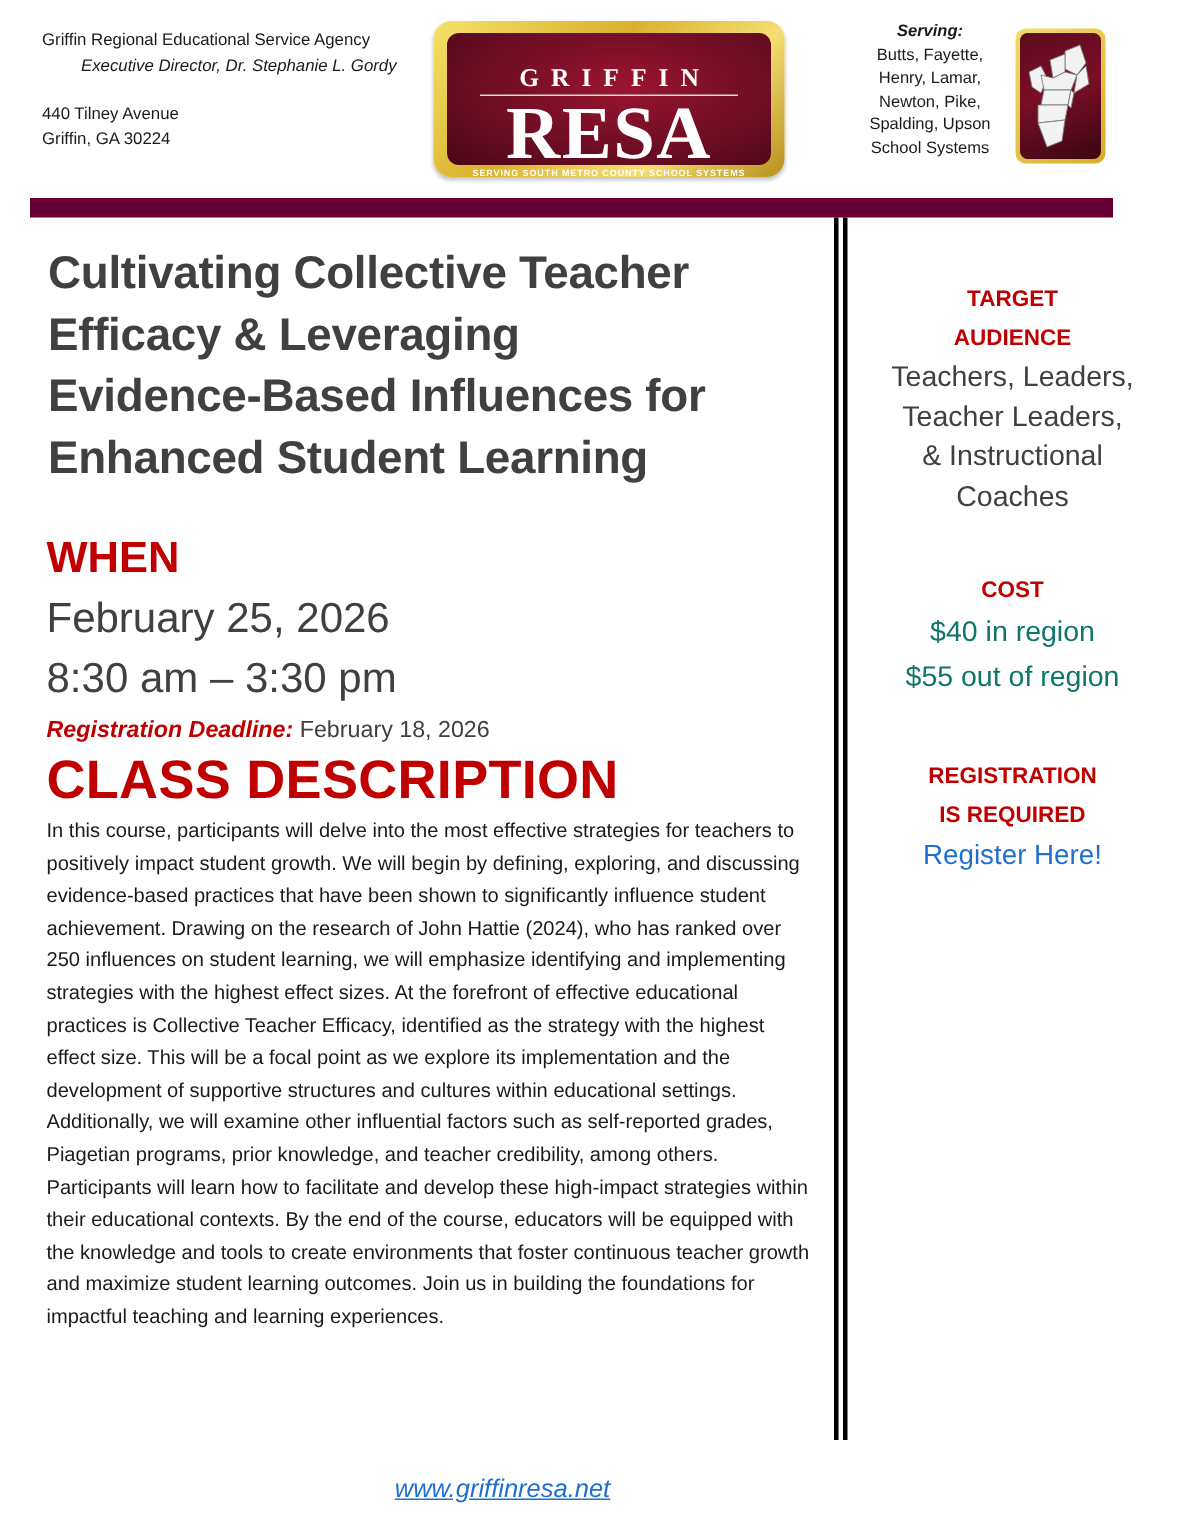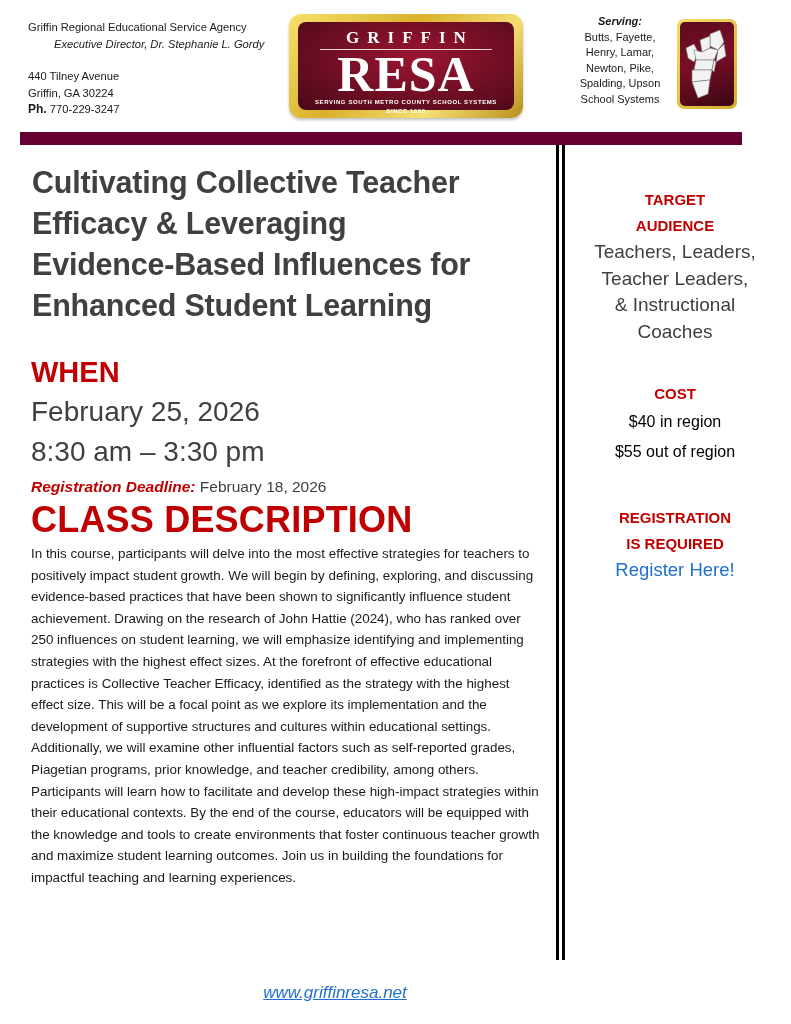--- a/index.html
+++ b/index.html
@@ -10,21 +10,21 @@
   .hdr-left .italic { font-style: italic; margin-left: 26px; }
   .hdr-left .gap { height: 16px; }
   .hdr-left .ph-label { font-weight: bold; font-size: 12px; }
 
   .logo { position: absolute; left: 289px; top: 14px; width: 234px; height: 104px; border-radius: 12px;
           background: linear-gradient(135deg, #f7e16a 0%, #d9b12c 40%, #f5de73 70%, #b8901c 100%);
           box-shadow: 0 2px 3px rgba(0,0,0,0.25); }
   .logo-inner { position: absolute; left: 9px; top: 8px; right: 9px; bottom: 8px; border-radius: 8px;
           background: radial-gradient(ellipse at 55% 40%, #9b1530 0%, #6e0e24 55%, #4a0717 100%);
           text-align: center; color: #fff; }
-  .logo-griffin { font-family: "Liberation Serif", "DejaVu Serif", serif; font-size: 17px; letter-spacing: 8px; margin-top: 6px; font-weight: bold; padding-left: 8px; }
+  .logo-griffin { font-family: "Liberation Serif", "DejaVu Serif", serif; font-size: 17px; letter-spacing: 8px; margin-top: 20px; font-weight: bold; padding-left: 8px; }
   .logo-rule { height: 1px; background: #e8d7d7; margin: 1px 22px 0 22px; }
   .logo-resa { font-family: "Liberation Serif", "DejaVu Serif", serif; font-size: 50px; line-height: 46px; font-weight: bold; letter-spacing: 1px; margin-top: 1px; }
   .logo-tag { font-size: 6px; font-weight: bold; letter-spacing: 0.6px; line-height: 7px; margin-top: 2px; }
 
   .serving { position: absolute; left: 572px; top: 14px; width: 96px; text-align: center; font-size: 11px; line-height: 15.5px; color: #1a1a1a; }
   .serving .serving-label { font-weight: bold; font-style: italic; }
 
   .county-badge { position: absolute; left: 677px; top: 19px; width: 60px; height: 90px; border-radius: 7px;
           background: linear-gradient(135deg, #f3dc6c, #d6ad2a); }
   .county-inner { position: absolute; left: 3px; top: 3px; right: 3px; bottom: 3px; border-radius: 5px;
@@ -43,39 +43,35 @@
   .deadline { position: absolute; left: 31px; top: 477px; font-size: 15.5px; line-height: 20px; color: #404040; }
   .deadline .dl-label { color: #c00000; font-weight: bold; font-style: italic; }
 
   .desc-h { position: absolute; left: 31px; top: 501px; font-size: 36px; font-weight: bold; color: #c00000; line-height: 38px; letter-spacing: 0.2px; }
   .desc-body { position: absolute; left: 31px; top: 543px; width: 512px; font-size: 13.4px; line-height: 21.6px; color: #1a1a1a; }
 
   
   .right { position: absolute; left: 575px; width: 200px; text-align: center; }
   .rc-head { color: #c00000; font-weight: bold; font-size: 15px; line-height: 26px; }
   .rc-body { color: #404040; font-size: 19px; line-height: 26.5px; }
-  .rc-cost { color: #000000; font-size: 16px; line-height: 30px; }
+  .rc-cost { color: #0f766e; font-size: 19px; line-height: 30px; }
   .rc-link { color: #1f6fd1; font-size: 18.5px; line-height: 26px; cursor: pointer; }
 
   .footer-link { position: absolute; left: 0; width: 670px; top: 983px; text-align: center; font-size: 17px; font-style: italic; color: #1f6fd1; text-decoration: underline; }
   .footer-link span { cursor: pointer; }
 </style>
 </head>
 <body>
 
 <div class="hdr-left">
   <div>Griffin Regional Educational Service Agency</div>
   <div class="italic">Executive Director, Dr. Stephanie L. Gordy</div>
   <div class="gap"></div>
   <div>440 Tilney Avenue</div>
   <div>Griffin, GA  30224</div>
-  <div>
-    <span class="ph-label">Ph.</span>
-    <span>770-229-3247</span>
-  </div>
 </div>
 
 <div class="logo">
   <div class="logo-inner">
     <div class="logo-griffin">GRIFFIN</div>
     <div class="logo-rule"></div>
     <div class="logo-resa">RESA</div>
     <div class="logo-tag">SERVING SOUTH METRO COUNTY SCHOOL SYSTEMS</div>
     <div class="logo-tag">SINCE 1966</div>
   </div>

